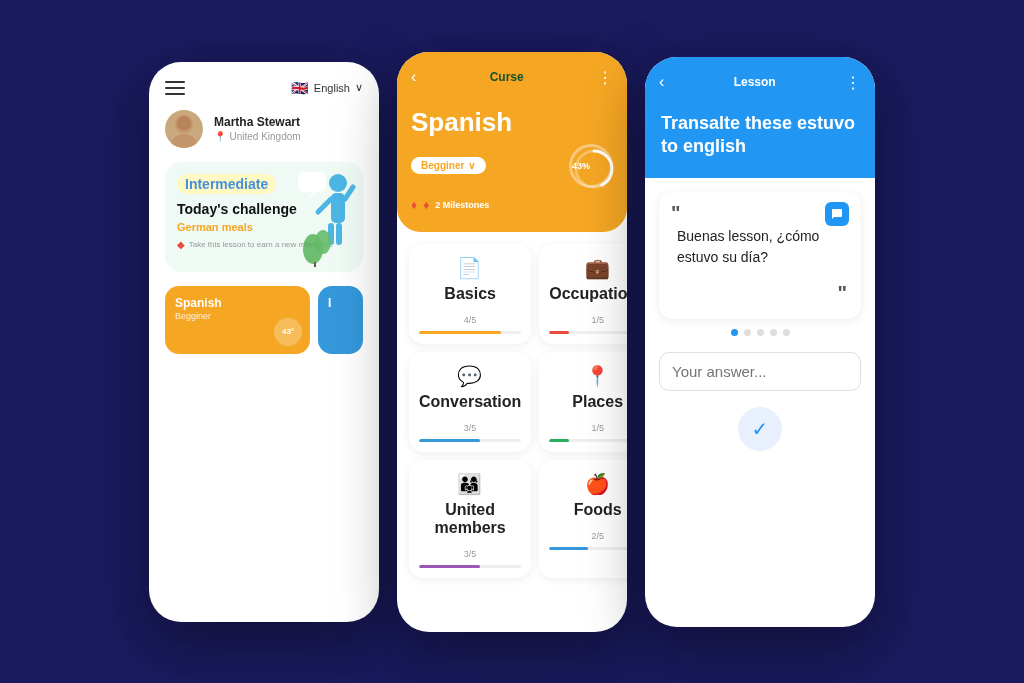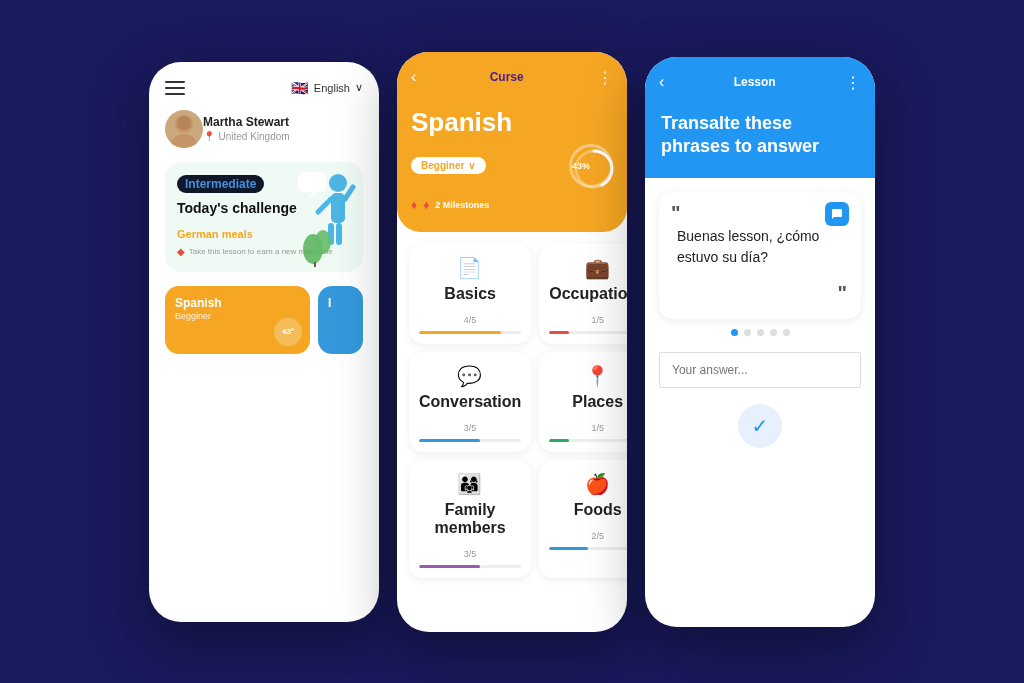--- a/index.html
+++ b/index.html
@@ -40,21 +40,21 @@
     }
     .hamburger { display: flex; flex-direction: column; gap: 4px; cursor: pointer; }
     .hamburger span { display: block; width: 20px; height: 2px; background: #333; border-radius: 2px; }
     .lang-btn {
       display: flex; align-items: center; gap: 5px;
       font-size: 11px; color: #333; cursor: pointer;
       border: none; background: none;
     }
     .flag { font-size: 14px; }
     .p1-profile {
-      display: flex; align-items: center; gap: 0;
+      display: flex; align-items: center; gap: 11px;
       padding: 4px 16px 14px;
     }
     .avatar {
       width: 38px; height: 38px; border-radius: 50%;
       background: #c9a87c;
       overflow: hidden; display: flex; align-items: center; justify-content: center;
       font-size: 18px;
     }
     .profile-name { font-size: 12px; font-weight: 700; color: #222; }
     .profile-loc { font-size: 10px; color: #999; display: flex; align-items: center; gap: 3px; margin-top: 2px; }
@@ -66,27 +66,27 @@
       margin: 0 16px 14px;
       background: #f0faf4;
       border-radius: 16px;
       padding: 12px;
       position: relative;
       overflow: hidden;
       min-height: 110px;
     }
     .badge-intermediate {
       display: inline-block;
-      background: #0f172a; color: #4490dd;
-      font-size: 12px; font-weight: 600;
+      background: #fef9c3; color: #4490dd;
+      font-size: 14px; font-weight: 600;
       border-radius: 20px; padding: 2px 8px;
       margin-bottom: 6px;
     }
     .challenge-title { font-size: 14px; font-weight: 800; color: #111; line-height: 1.3; }
-    .challenge-subtitle { font-size: 11px; font-weight: 700; color: #f5a623; margin: 11px 0 6px; }
+    .challenge-subtitle { font-size: 11px; font-weight: 700; color: #f5a623; margin: 3px 0 6px; }
     .challenge-hint { font-size: 8px; color: #999; display: flex; align-items: center; gap: 4px; }
     .gem { color: #e74c3c; font-size: 10px; }
     .courses-label {
       padding: 0 16px 8px;
       font-size: 13px; font-weight: 700; color: #111;
     }
     .courses-row {
       display: flex; gap: 8px; padding: 0 16px;
     }
     .course-card {
@@ -106,21 +106,21 @@
       display: flex; align-items: center; justify-content: center;
       font-size: 8px; font-weight: 700; color: #fff;
     }
 
     
     .p2-header {
       background: #f5a623;
       padding: 16px 14px 10px;
       display: flex; align-items: center; justify-content: space-between;
     }
-    .p2-title { font-size: 12px; color: #4c1d95; font-weight: 600; text-align: center; flex: 1; }
+    .p2-title { font-size: 12px; color: #14532d; font-weight: 600; text-align: center; flex: 1; }
     .back-btn { font-size: 16px; color: #fff; cursor: pointer; background: none; border: none; }
     .dots-btn { font-size: 16px; color: #fff; cursor: pointer; background: none; border: none; }
     .p2-hero {
       background: #f5a623;
       padding: 10px 14px 20px;
       border-radius: 0 0 24px 24px;
     }
     .p2-lang { font-size: 26px; font-weight: 900; color: #fff; }
     .p2-level-row { display: flex; align-items: center; justify-content: space-between; margin-top: 6px; }
     .level-badge {
@@ -208,23 +208,23 @@
     }
     .dots-row {
       display: flex; justify-content: center; gap: 6px;
       margin: 10px 0;
     }
     .dot { width: 7px; height: 7px; border-radius: 50%; background: #ddd; }
     .dot.active { background: #2196f3; }
     .answer-input {
       width: 100%;
       border: 1.5px solid #e0e0e0;
-      border-radius: 2px;
+      border-radius: 10px;
       padding: 10px 12px;
-      font-size: 12px;
+      font-size: 15px;
       color: #aaa;
       margin-top: 6px;
       outline: none;
     }
     .submit-btn {
       display: flex; justify-content: center; margin-top: 16px;
     }
     .check-btn {
       width: 44px; height: 44px; border-radius: 50%;
       background: #e8f0fe;
@@ -367,21 +367,21 @@
       <div class="lesson-card">
         <span class="lesson-icon">📍</span>
         <div class="lesson-name">Places</div>
         <div class="lesson-count">1/5</div>
         <div class="progress-bar">
           <div class="progress-fill fill-green" style="width:20%"></div>
         </div>
       </div>
       <div class="lesson-card">
         <span class="lesson-icon">👨‍👩‍👧</span>
-        <div class="lesson-name">Family members</div>
+        <div class="lesson-name">United members</div>
         <div class="lesson-count">3/5</div>
         <div class="progress-bar">
           <div class="progress-fill fill-purple" style="width:60%"></div>
         </div>
       </div>
       <div class="lesson-card">
         <span class="lesson-icon">🍎</span>
         <div class="lesson-name">Foods</div>
         <div class="lesson-count">2/5</div>
         <div class="progress-bar">
@@ -391,21 +391,21 @@
     </div>
   </div>
 
   <div class="phone phone-3">
     <div class="p3-header">
       <button class="back-btn">‹</button>
       <div class="p3-title">Lesson</div>
       <button class="dots-btn">⋮</button>
     </div>
     <div class="p3-hero">
-      <div class="p3-question">Transalte these phrases to answer</div>
+      <div class="p3-question">Transalte these estuvo to english</div>
     </div>
     <div class="p3-body">
       <div class="quote-card">
         <span class="quote-mark-top">"</span>
         <div class="quote-icon-top">
           <svg viewBox="0 0 24 24">
               <path d="M20 2H4c-1.1 0-2 .9-2 2v18l4-4h14c1.1 0 2-.9 2-2V4c0-1.1-.9-2-2-2z"></path>
             </svg>
         </div>
         <div class="quote-text">Buenas lesson, ¿cómo estuvo su día?</div>

